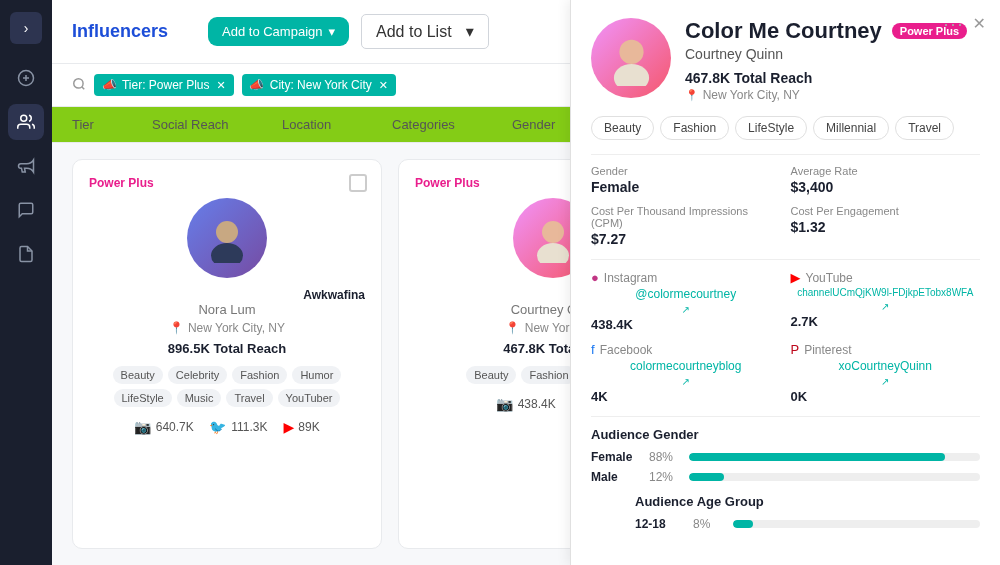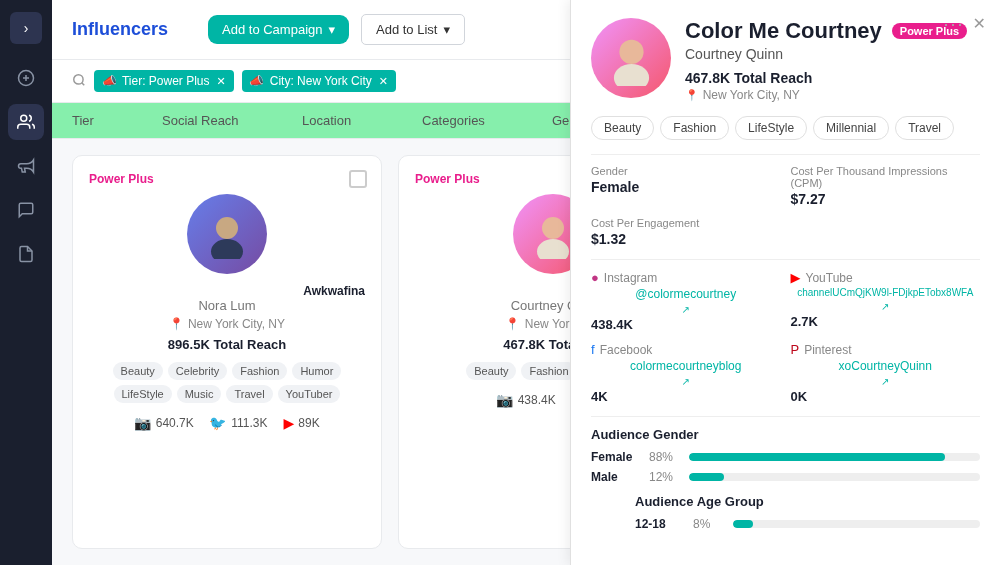--- a/index.html
+++ b/index.html
@@ -68,23 +68,23 @@
       font-size: 13px;
       cursor: pointer;
       display: flex; align-items: center; gap: 6px;
     }
     .btn-add-list {
       background: #fff;
       color: #333;
       border: 1px solid #d1d5db;
       padding: 7px 14px;
       border-radius: 5px;
-      font-size: 13px;
-      cursor: pointer;
-      display: flex; align-items: center; gap: 6px;
+      font-size: 16px;
+      cursor: pointer;
+      display: flex; align-items: center; gap: 14px;
     }
 
     
     .filter-bar {
       background: #fff;
       padding: 10px 20px;
       display: flex;
       align-items: center;
       gap: 8px;
       border-bottom: 1px solid #e8eaed;
@@ -95,25 +95,25 @@
       padding: 4px 8px;
       border-radius: 4px;
       font-size: 12px;
       font-weight: 500;
     }
     .filter-tag.teal { background: #00b5a5; color: #fff; }
     .filter-tag .close { cursor: pointer; margin-left: 2px; font-size: 11px; }
 
     
     .col-headers {
-      background: #86efac;
+      background: #84cc16;
       padding: 10px 20px;
       display: flex;
       border-bottom: 1px solid #e8eaed;
-      gap: 10px;
+      gap: 0;
     }
     .col-header {
       font-size: 13px;
       color: #555;
       font-weight: 500;
       cursor: pointer;
     }
     .col-header:nth-child(1) { width: 80px; }
     .col-header:nth-child(2) { width: 130px; }
     .col-header:nth-child(3) { width: 110px; }
@@ -585,20 +585,24 @@
     </div>
 
     <div class="divider"></div>
 
     <div class="stats-grid">
       <div class="stat-item">
         <div class="stat-label">Gender</div>
         <div class="stat-value">Female</div>
       </div>
       <div class="stat-item">
+        <div class="stat-label">Average Rate</div>
+        <div class="stat-value">$3,400</div>
+      </div>
+      <div class="stat-item">
         <div class="stat-label">Cost Per Thousand Impressions (CPM)</div>
         <div class="stat-value">$7.27</div>
       </div>
       <div class="stat-item">
         <div class="stat-label">Cost Per Engagement</div>
         <div class="stat-value">$1.32</div>
       </div>
     </div>
 
     <div class="divider"></div>

